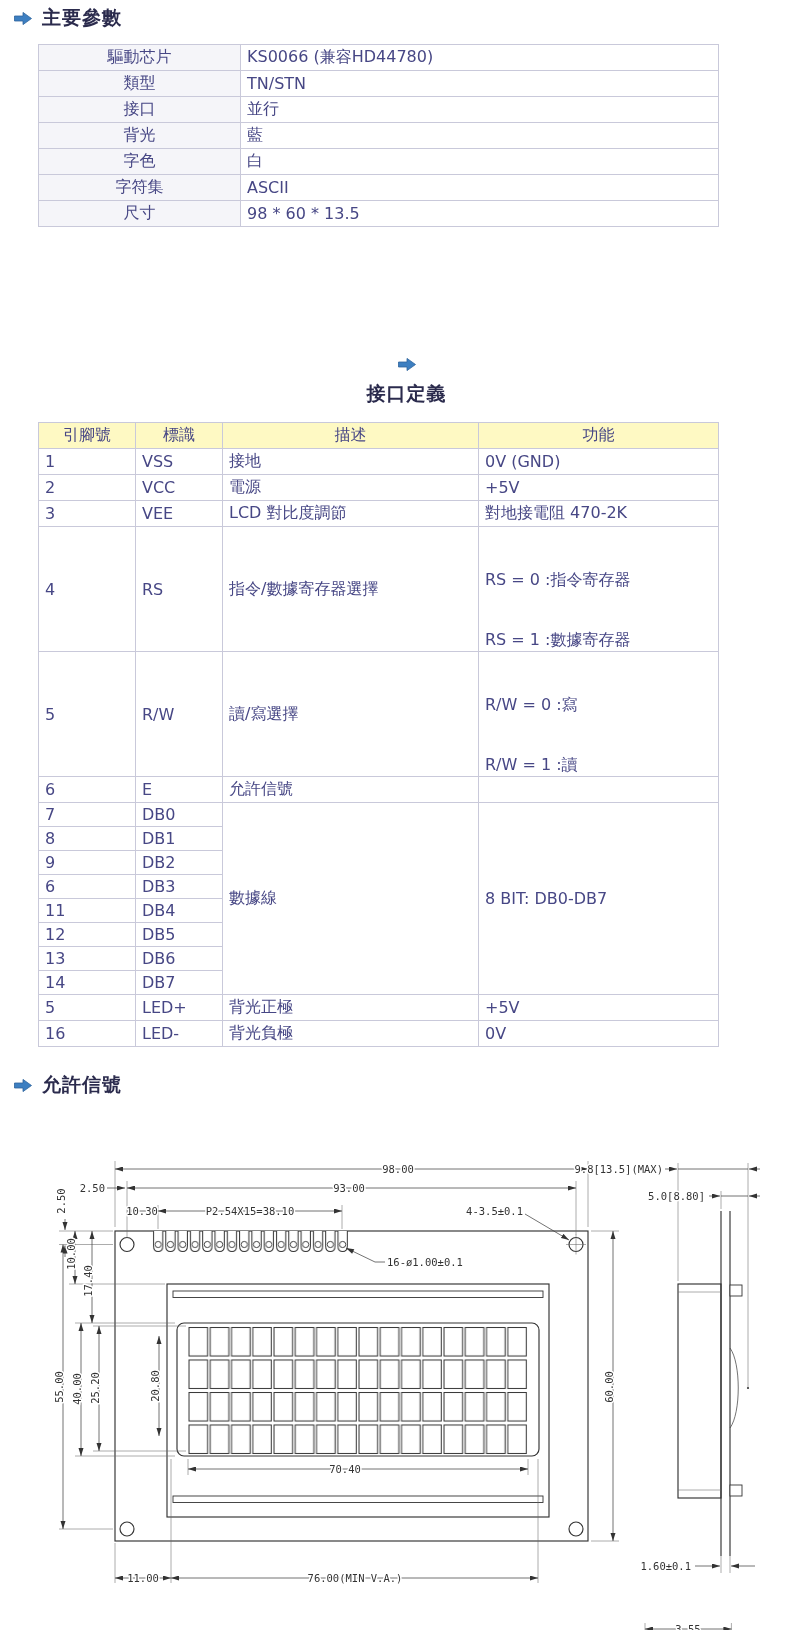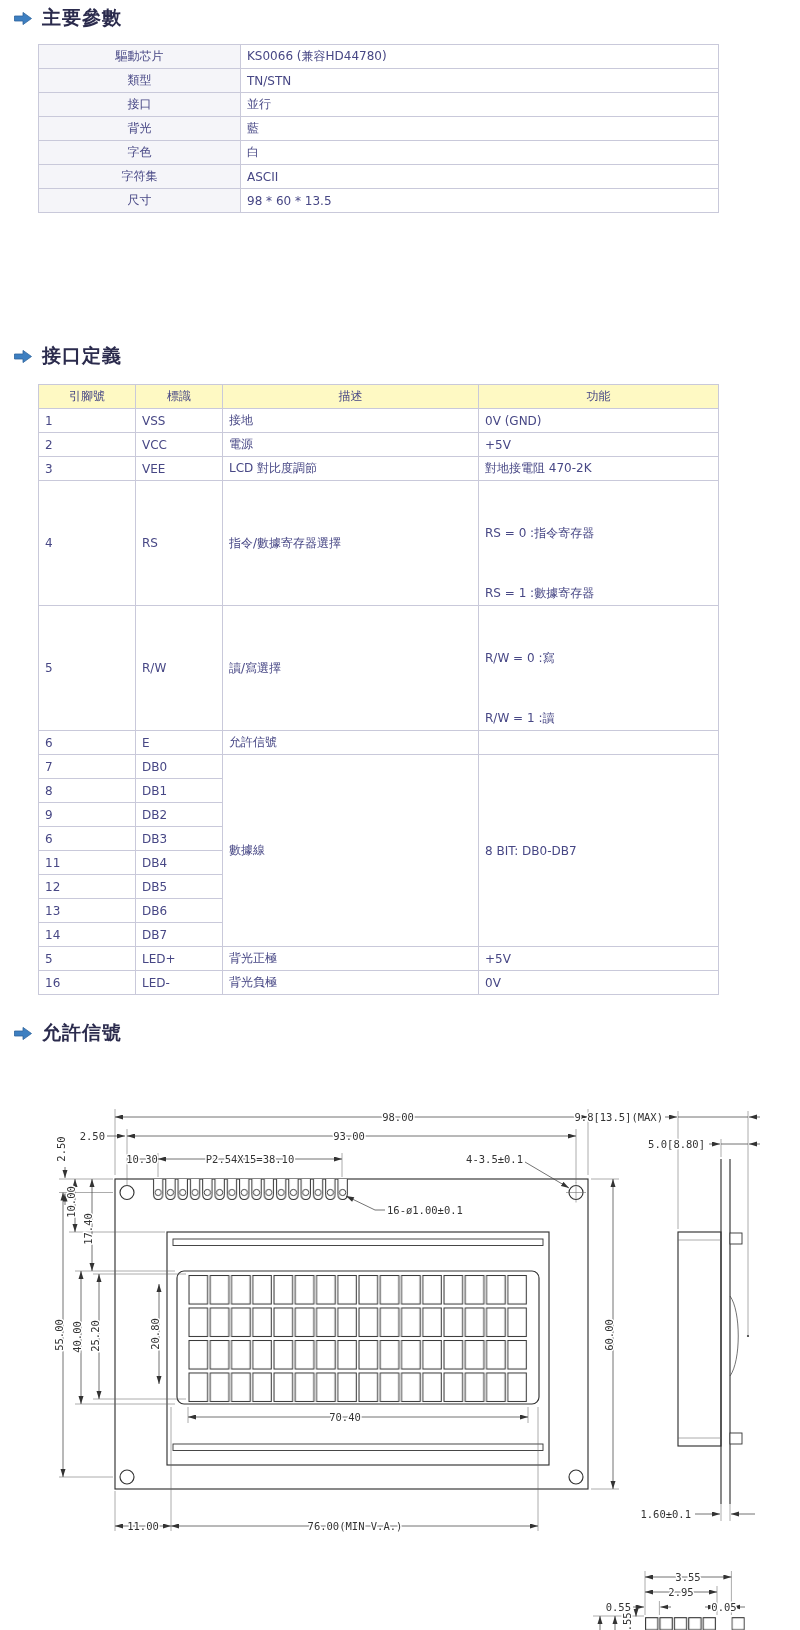--- a/index.html
+++ b/index.html
@@ -4,21 +4,21 @@
 <style>
   * { box-sizing: border-box; }
   html,body { margin:0; padding:0; }
   body { width:800px; height:1630px; background:#ffffff; overflow:hidden;
          font-family:"DejaVu Sans", sans-serif; }
 
   .sec { display:flex; align-items:center; gap:9px; margin-left:13px;
          font-weight:bold; font-size:19px; color:#2b2b4d; }
   .sec .ttl { letter-spacing:1px; }
 
-  table { border-collapse:collapse; font-size:12px; color:#474785;
+  table { border-collapse:collapse; font-size:16px; color:#474785;
           table-layout:fixed; }
   td, th { border:1px solid #c9c9da; padding:2px 6px; height:24px;
            overflow:hidden; white-space:nowrap; }
   .t1 { margin:13px 0 0 38px; width:680px; }
   .t1 td.lab { background:#f5f5f9; text-align:center; }
   .t2 { margin:15px 0 0 38px; width:680px; }
   .t2 th { background:#fef9c3; font-weight:normal; text-align:center; }
   .t2 td.tall { height:44px; }
   .t2 .two div { line-height:19px;margin-top:41px; }
 
@@ -73,21 +73,21 @@
         <td class="lab">字符集</td>
         <td>ASCII</td>
       </tr>
     <tr>
         <td class="lab">尺寸</td>
         <td>98 * 60 * 13.5</td>
       </tr>
   </tbody>
 </table>
 
-<div class="sec" style="margin-top:130px;">
+<div class="sec" style="margin-top:130px;flex-direction:column;">
   <svg width="20" height="15" viewBox="0 0 20 15">
     <path d="M1.5,5 h8.5 v-3.6 l8.5,6.1 -8.5,6.1 v-3.6 h-8.5 z" fill="#3d7fc1" stroke="#2d639c" stroke-width="0.8"></path>
   </svg>
   <span class="ttl">接口定義</span>
 </div>
 
 <table class="t2">
   <colgroup>
       <col style="width:97px">
       <col style="width:87px">

